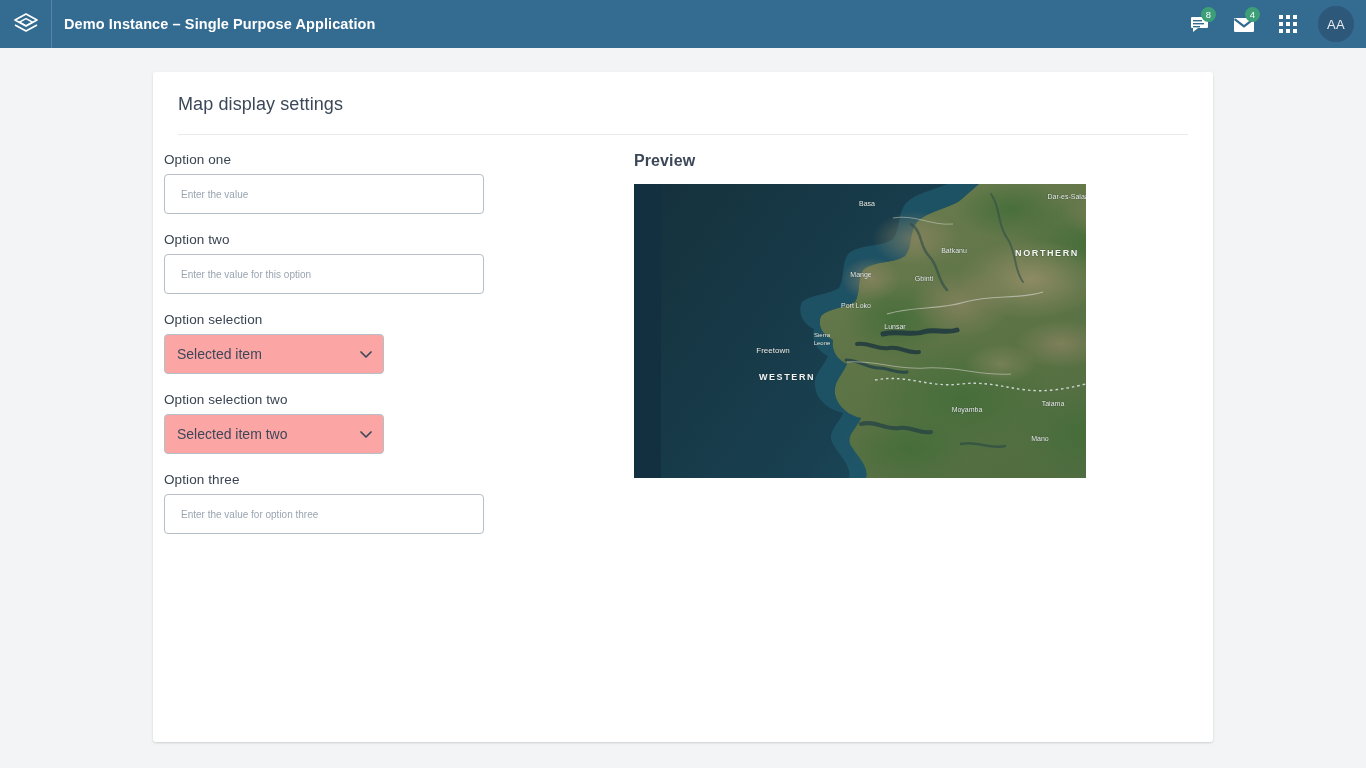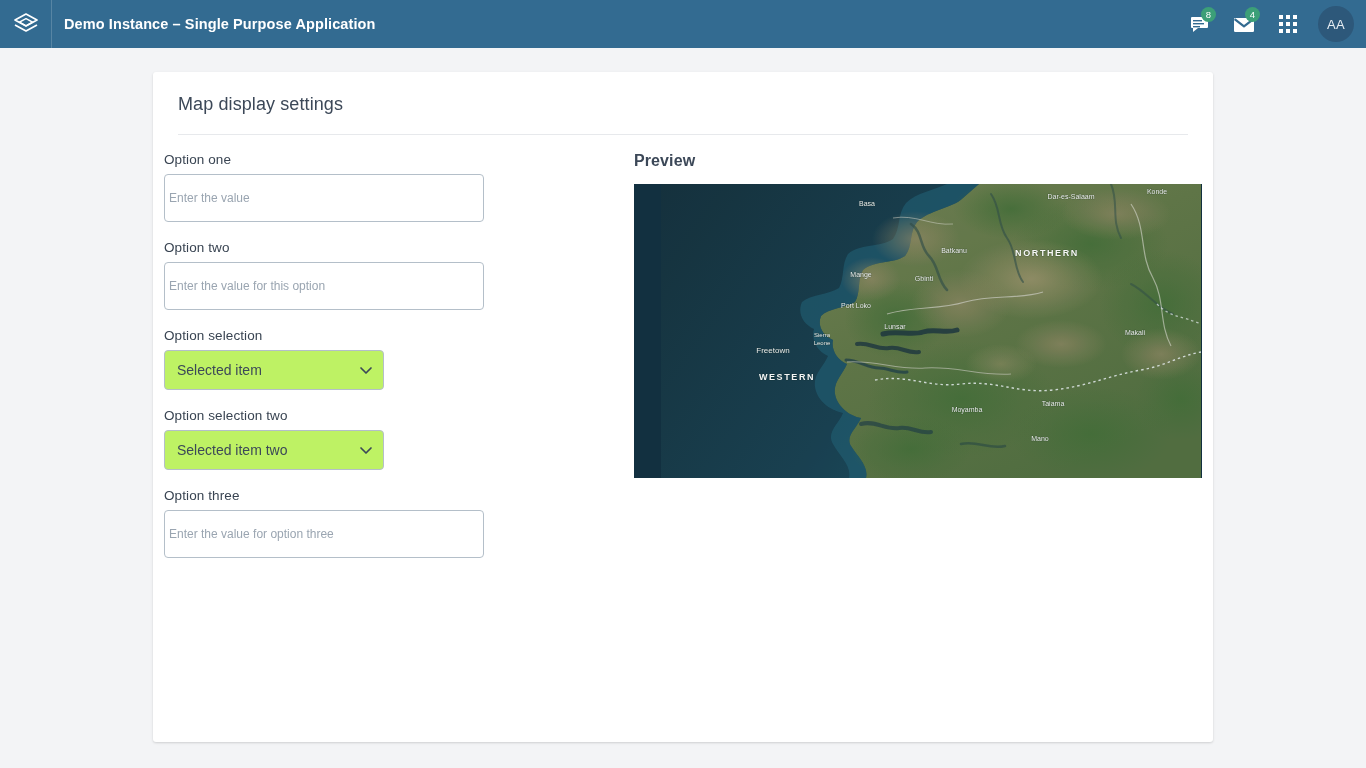--- a/index.html
+++ b/index.html
@@ -114,42 +114,42 @@
 
   .field { margin-bottom: 18px; }
   .field-label {
     display: block;
     font-size: 13.5px;
     color: #394452;
     margin-bottom: 7px;
     letter-spacing: .1px;
   }
   .text-input {
-    width: 320px; height: 48px;
-    padding: 0 4px;
+    width: 320px; height: 40px;
+    padding: 0 16px;
     border: 1px solid #b4bfc9;
     border-radius: 4px;
     background: #ffffff;
-    font-size: 12px;
+    font-size: 10px;
     color: #3c4858;
     font-family: "Liberation Sans", sans-serif;
     outline: none;
   }
   .text-input::placeholder { color: #9aa5b1; }
 
   .select-wrap {
     position: relative;
     width: 220px; height: 40px;
   }
   .select-box {
     width: 220px; height: 40px;
     padding: 0 34px 0 12px;
     border: 1px solid #b4bfc9;
     border-radius: 4px;
-    background: #bef264;
+    background: #fca5a5;
     font-size: 14px;
     color: #3c4858;
     display: flex; align-items: center;
     cursor: pointer;
     white-space: nowrap; overflow: hidden;
   }
   .chevron {
     position: absolute;
     right: 10px; top: 0; height: 40px;
     display: flex; align-items: center;
@@ -159,21 +159,21 @@
   
   .preview-title {
     font-size: 16px;
     color: #3c4858;
     font-weight: bold;
     margin: 0 0 14px 0;
     letter-spacing: .1px;
   }
   .map {
     position: relative;
-    width: 568px; height: 294px;
+    width: 452px; height: 294px;
     overflow: hidden;
     background: #123040;
     padding-left: 27px;
   }
   .map svg { display: block; }
 </style>
 </head>
 <body>
 
 <div class="appbar">

